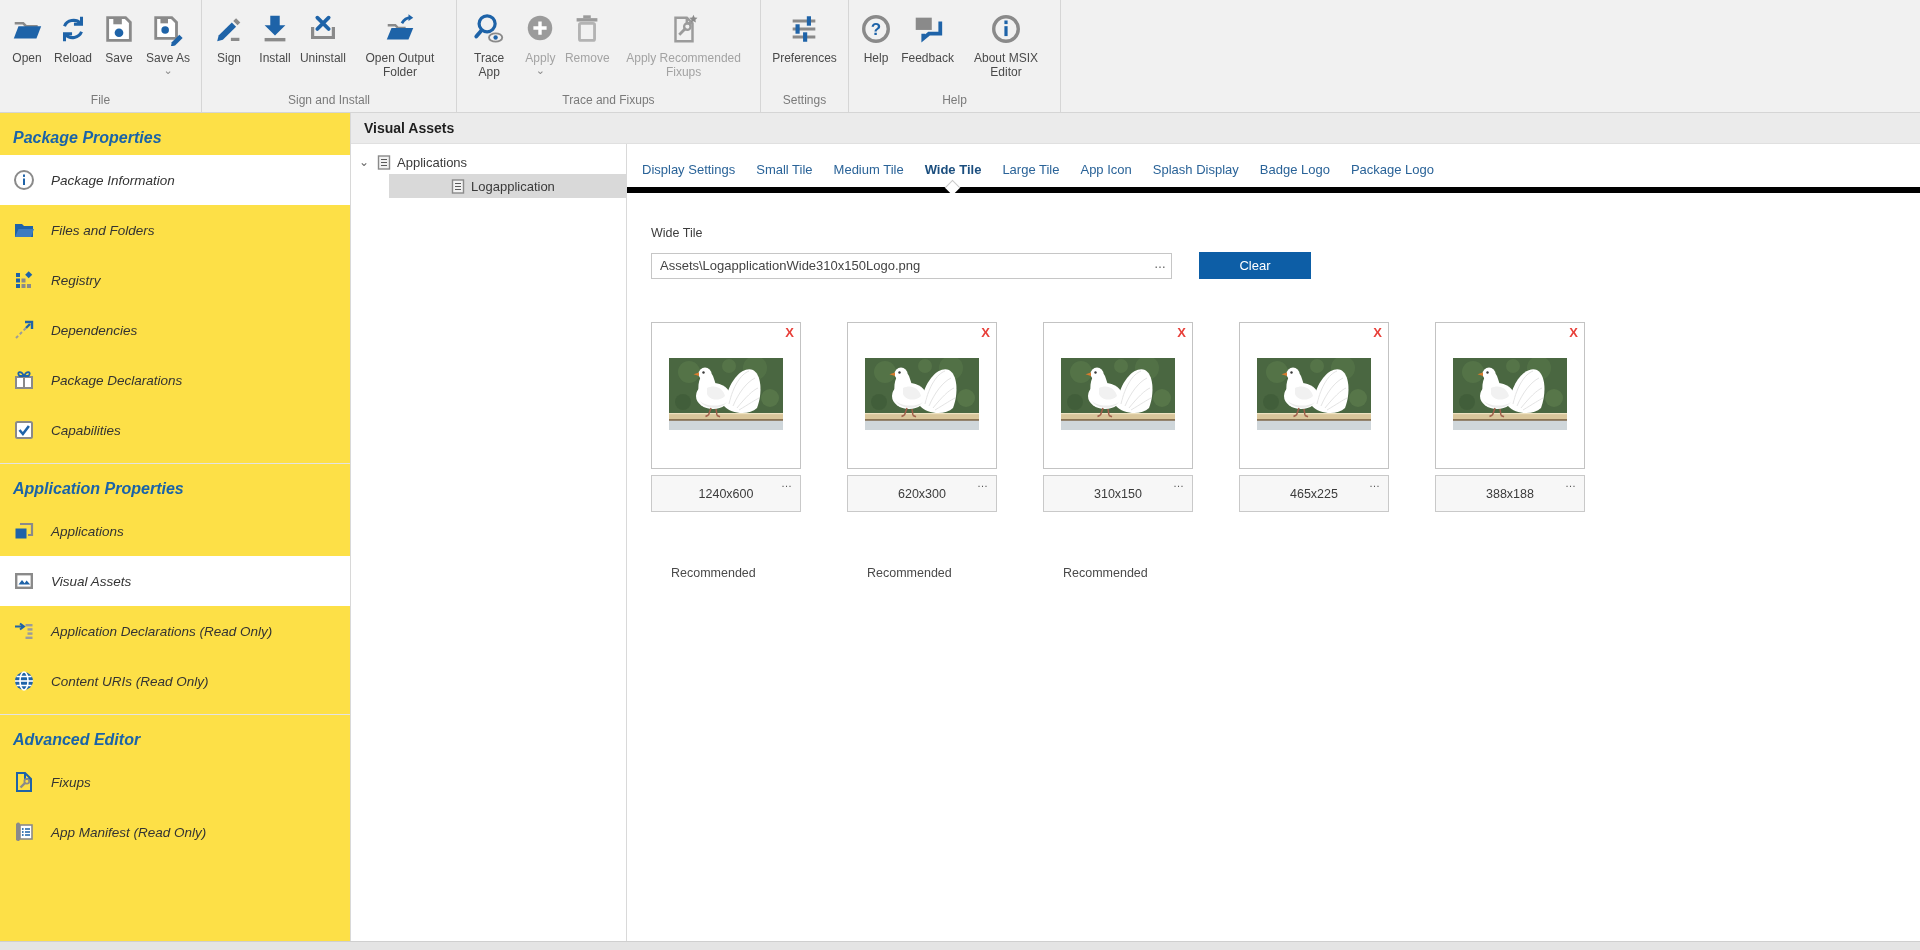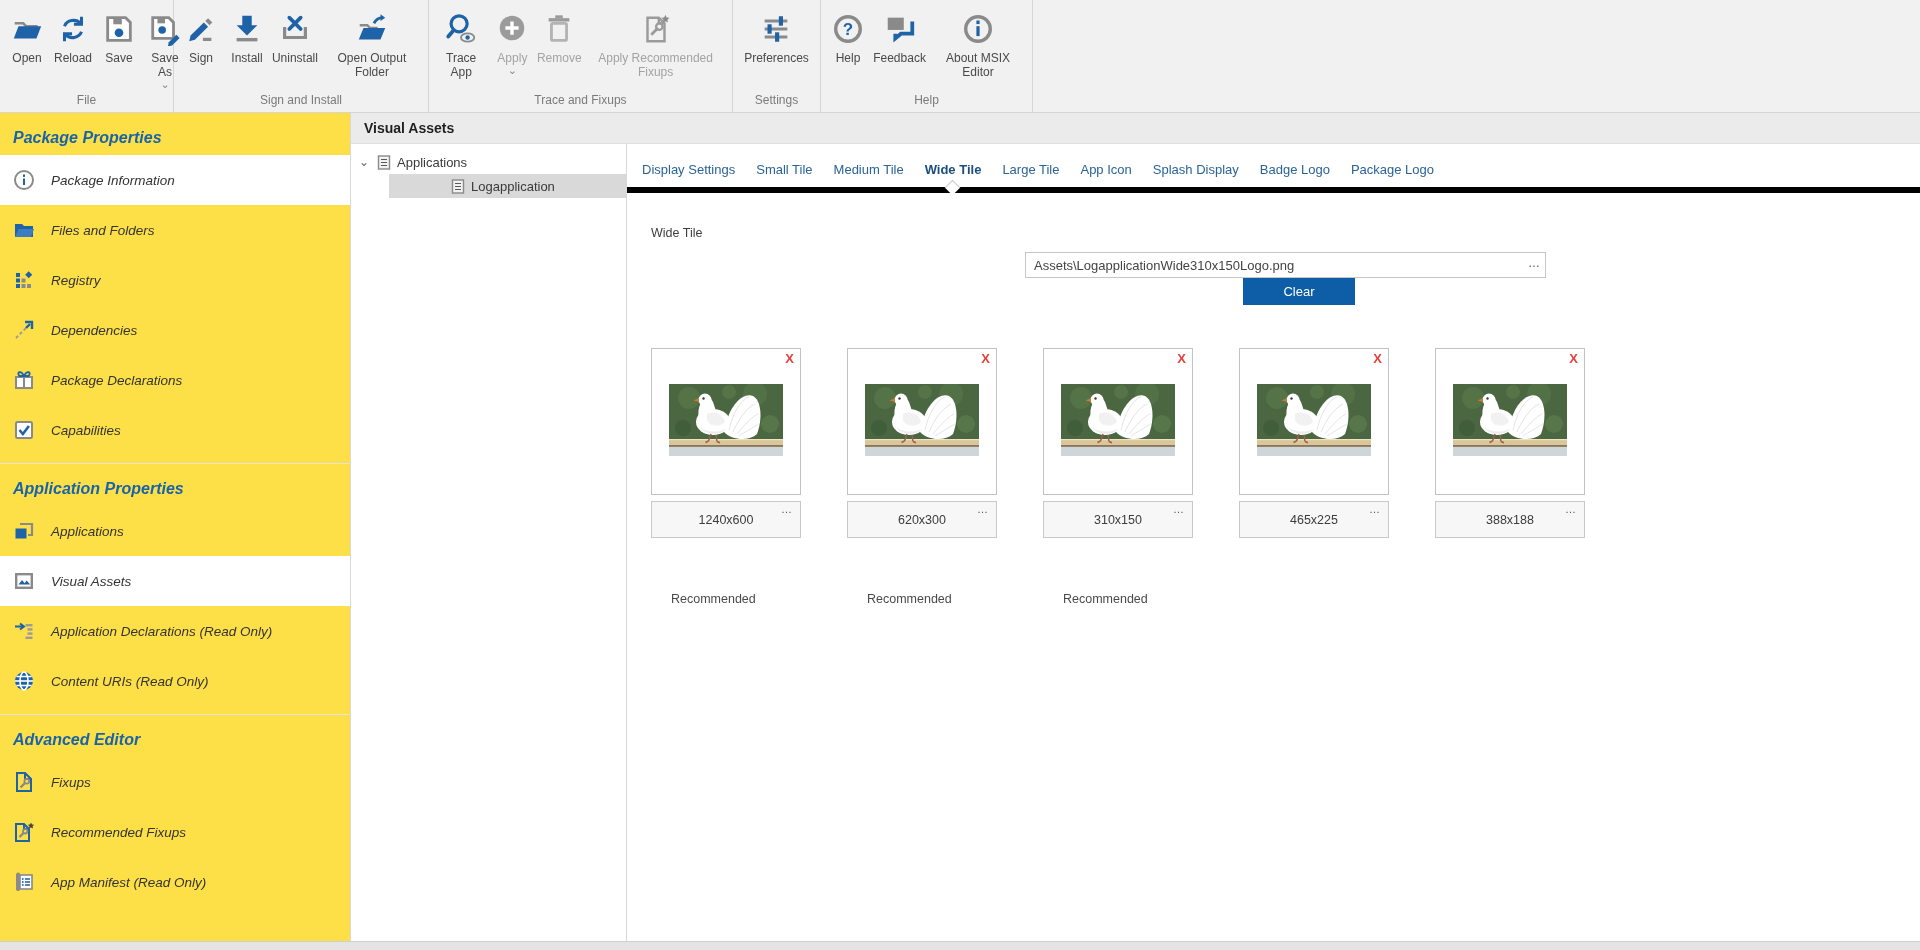--- a/index.html
+++ b/index.html
@@ -47,21 +47,21 @@
   .tabs { display:flex; gap:21px; padding:18px 0 0 15px; height:49px;
     border-bottom:6px solid #000000; align-items:flex-start; position:relative; }
   .tab { font-size:13px; color:#2a6398; cursor:default; position:relative; height:100%; }
   .tab.selected { font-weight:bold; color:#1b4e7e; }
   .tab.selected .notch { position:absolute; bottom:-6px; left:50%; margin-left:-6px;
     width:11px; height:11px; background:#fff; border-left:1px solid #c9c9c9; border-top:1px solid #c9c9c9;
     transform:rotate(45deg); }
 
   .formarea { padding:33px 0 0 24px; }
   .field-label { font-size:12.5px; color:#3c3c3c; }
-  .field-row { display:flex; align-items:center; margin-top:12px;flex-direction:column; }
+  .field-row { display:flex; align-items:center; margin-top:12px; }
   .path-wrap { position:relative; width:521px; }
   .path-input { width:100%; height:26px; border:1px solid #c6c6c6; padding:0 26px 0 8px;
     font-size:13px; color:#444; font-family:inherit; background:#fff; }
   .browse-btn { position:absolute; right:5px; top:4px; border:none; background:transparent;
     color:#555; font-size:12px; letter-spacing:1px; cursor:default; }
   .clear-btn { margin-left:27px; width:112px; height:27px; background:#0d5ea6; color:#fff;
     border:none; font-size:13px; font-family:inherit; cursor:default; }
 
   .tilesrow { display:flex; gap:46px; margin-top:43px; }
   .tilecol { width:150px; }
@@ -102,21 +102,21 @@
       <path d="M30 14.5 l-5.5 1.8 5.5 1.6 z" fill="#d97b2e"></path>
       <circle cx="34.5" cy="14.5" r="1.2" fill="#3a3a3a"></circle>
       <path d="M38 30 C46 26 54 30 56 38 C50 44 40 42 38 36 Z" fill="#f1f1f1"></path>
       <path d="M42 50 l-2.5 7 M47 51 l1 6.5 M39.5 57 l-3 1.5 M48 57.5 l3 1.2" stroke="#a05f4a" stroke-width="1.5" fill="none"></path>
     </symbol>
   </defs>
 </svg>
 
 <div class="ribbon">
 
-  <div class="rgroup" style="width:174px">
+  <div class="rgroup" style="width:202px">
     <div class="rgroup-buttons">
       <div class="rbtn">
         <span class="ricon">
           <svg width="34" height="34" viewBox="0 0 36 36">
               <path d="M5 12 h9 l3 3 h11 v4" fill="none" stroke="#8a8a8a" stroke-width="2.6"></path>
               <path d="M4 28 L9 15 H33 L28 28 Z" fill="#1e63a8"></path>
             </svg>
         </span>
         <span class="rlabel">Open</span>
       </div>
@@ -427,32 +427,20 @@
       <div class="sb-item">
         <span class="sicon">
           <svg width="22" height="22" viewBox="0 0 22 22">
               <path d="M4 2 h8 l6 6 v12 H4 z" fill="none" stroke="#1e63a8" stroke-width="2"></path>
               <path d="M12 2 v6 h6" fill="none" stroke="#1e63a8" stroke-width="2"></path>
               <path d="M7.5 16.5 l5 -5" stroke="#8a8a8a" stroke-width="2.4"></path>
               <circle cx="13.8" cy="10.2" r="2.4" fill="none" stroke="#8a8a8a" stroke-width="1.8"></circle>
             </svg>
         </span>
         <span>Fixups</span>
-      </div>
-      <div class="sb-item">
-        <span class="sicon">
-          <svg width="22" height="22" viewBox="0 0 22 22">
-              <path d="M3 3 h8 l5 5 v12 H3 z" fill="none" stroke="#1e63a8" stroke-width="2"></path>
-              <path d="M11 3 v5 h5" fill="none" stroke="#1e63a8" stroke-width="2"></path>
-              <path d="M6.5 16 l4.5 -4.5" stroke="#8a8a8a" stroke-width="2.4"></path>
-              <circle cx="12.2" cy="10.3" r="2.2" fill="none" stroke="#8a8a8a" stroke-width="1.8"></circle>
-              <path d="M18 1.5 l1 2 2.2 .3 -1.6 1.5 .4 2.2 -2 -1 -2 1 .4 -2.2 -1.6 -1.5 2.2 -.3 z" fill="#444"></path>
-            </svg>
-        </span>
-        <span>Recommended Fixups</span>
       </div>
       <div class="sb-item">
         <span class="sicon">
           <svg width="22" height="22" viewBox="0 0 22 22">
               <path d="M3 3 c2 -2 4 -2 4 1 v14 c0 2 -2 3 -4 1 z" fill="#8a8a8a"></path>
               <rect x="7" y="4" width="12" height="14" fill="#fff" stroke="#8a8a8a" stroke-width="1.6"></rect>
               <circle cx="9.8" cy="8" r="0.9" fill="#1e63a8"></circle>
               <circle cx="9.8" cy="11" r="0.9" fill="#1e63a8"></circle>
               <circle cx="9.8" cy="14" r="0.9" fill="#1e63a8"></circle>
               <path d="M12 8 h5 M12 11 h5 M12 14 h5" stroke="#1e63a8" stroke-width="1.3"></path>

